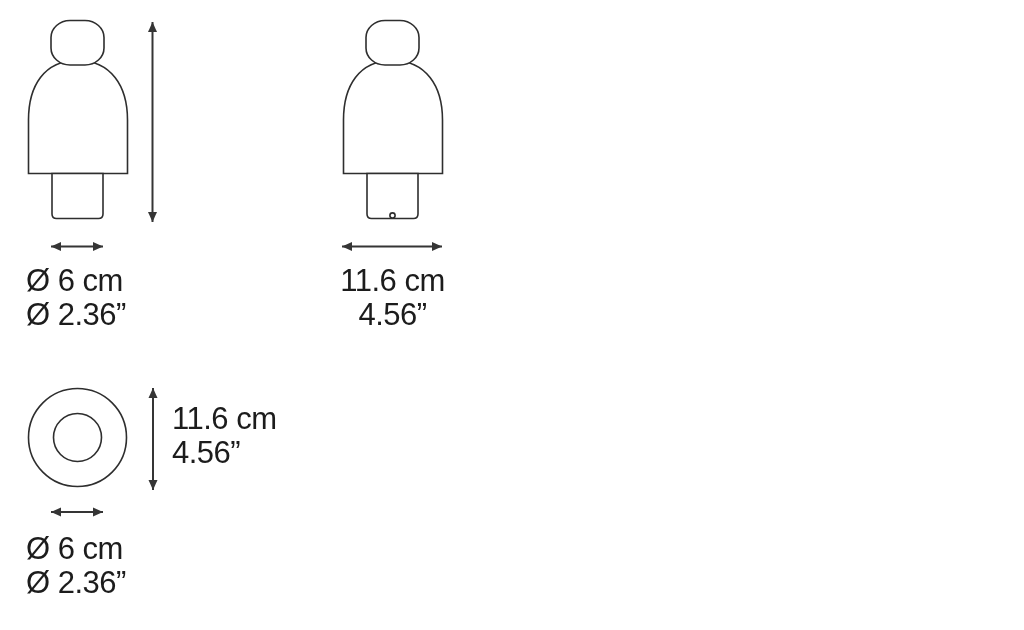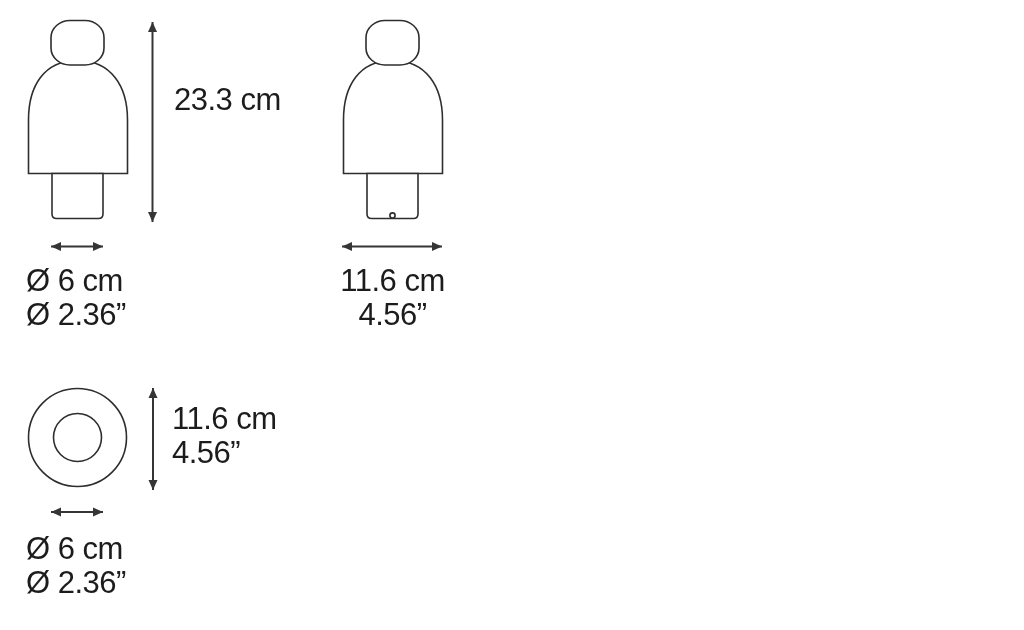--- a/index.html
+++ b/index.html
@@ -90,21 +90,20 @@
     </g>
 
     <line class="arrow-line" x1="152.5" y1="22" x2="152.5" y2="222" marker-start="url(#ah)" marker-end="url(#ah)"></line>
     <line class="arrow-line" x1="51" y1="246.5" x2="103" y2="246.5" marker-start="url(#ah)" marker-end="url(#ah)"></line>
     <line class="arrow-line" x1="342" y1="246.5" x2="442" y2="246.5" marker-start="url(#ah)" marker-end="url(#ah)"></line>
     <line class="arrow-line" x1="153" y1="388" x2="153" y2="490" marker-start="url(#ah)" marker-end="url(#ah)"></line>
     <line class="arrow-line" x1="51" y1="512" x2="103" y2="512" marker-start="url(#ah)" marker-end="url(#ah)"></line>
   </svg>
 
   <div class="dim-label" style="left:174px; top:83px;">
-    <div>23.3 cm</div>
   </div>
 
   <div class="dim-label" style="left:26px; top:264px;">
     <div>Ø 6 cm</div>
     <div>Ø 2.36”</div>
   </div>
 
   <div class="dim-label centered" style="left:338px; top:264px; width:109px;">
     <div>11.6 cm</div>
     <div>4.56”</div>

